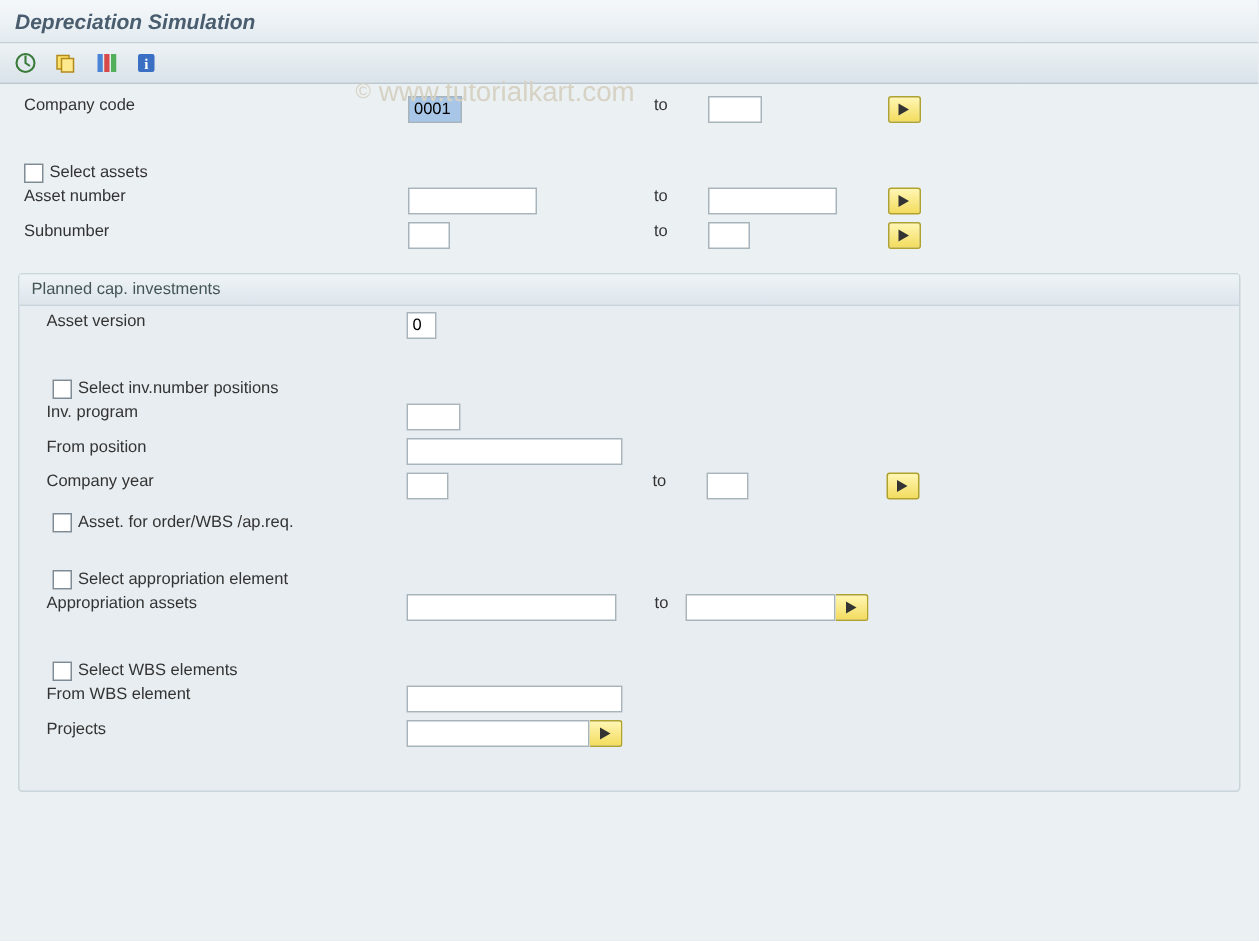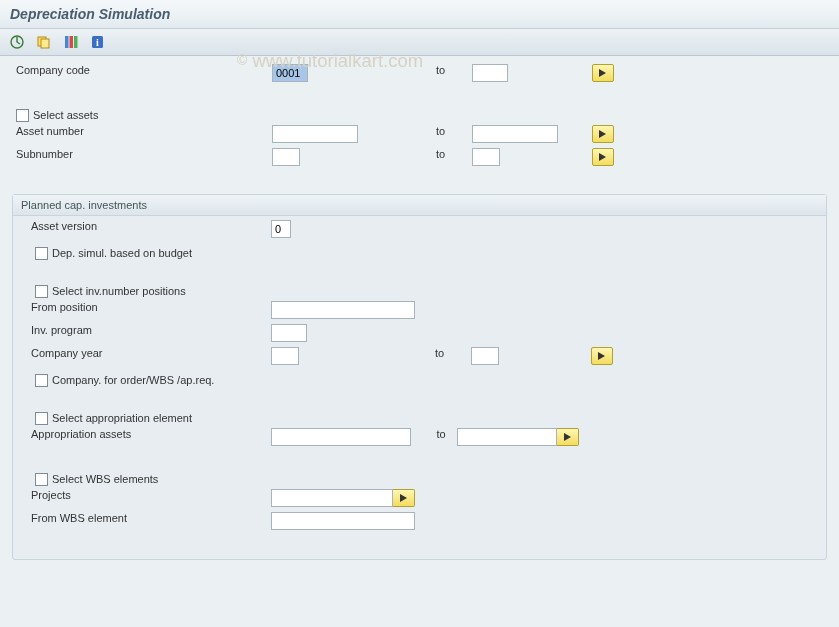--- a/index.html
+++ b/index.html
@@ -126,21 +126,21 @@
       width: 13px;
       height: 13px;
       border: 1px solid #7f8c96;
       background: #fff;
       margin-right: 4px;
       flex-shrink: 0;
     }
     .group {
       border: 1px solid #c9d4db;
       border-radius: 3px;
-      margin-top: 24px;
+      margin-top: 12px;
       background: #e7edf1;
     }
     .group-title {
       background: linear-gradient(#eef3f6, #dde6ec);
       border-bottom: 1px solid #c9d4db;
       padding: 4px 8px;
       font-size: 11px;
       color: #455;
     }
     .group-body {
@@ -242,59 +242,55 @@
 
   <div class="group">
     <div class="group-title">Planned cap. investments</div>
     <div class="group-body">
 
       <div class="row">
         <div class="label-col">Asset version</div>
         <div class="field1-col"><input type="text" class="w20" value="0" style=""></div>
       </div>
 
-      <div class="chk-row indent">
-        <div class="chk-box"></div>
-        <span>Dep. simul. based on budget</span>
-      </div>
 
       <div class="spacer-md"></div>
 
       <div class="chk-row indent">
         <div class="chk-box"></div>
         <span>Select inv.number positions</span>
       </div>
 
       <div class="row">
+        <div class="label-col">Inv. program</div>
+        <div class="field1-col"><input type="text" class="w36" value="" style=""></div>
+      </div>
+
+      <div class="row">
         <div class="label-col">From position</div>
         <div class="field1-col"><input type="text" class="w144" value="" style=""></div>
-      </div>
-
-      <div class="row">
-        <div class="label-col">Inv. program</div>
-        <div class="field1-col"><input type="text" class="w36" value="" style=""></div>
       </div>
 
       <div class="row">
         <div class="label-col">Company year</div>
         <div class="field1-col"><input type="text" class="w28" value="" style=""></div>
         <div class="to-col">to</div>
         <div class="field2-col"><input type="text" class="w28" value="" style=""></div>
         <div class="multi-col">
           <div class="multi-btn">
             <svg width="14" height="12" viewBox="0 0 14 12">
                 <path d="M3 2 L10 6 L3 10 Z" fill="#333"></path>
               </svg>
           </div>
         </div>
       </div>
 
       <div class="chk-row indent">
         <div class="chk-box"></div>
-        <span>Company. for order/WBS /ap.req.</span>
+        <span>Asset. for order/WBS /ap.req.</span>
       </div>
 
       <div class="spacer-md"></div>
 
       <div class="chk-row indent">
         <div class="chk-box"></div>
         <span>Select appropriation element</span>
       </div>
 
       <div class="row">
@@ -315,37 +311,37 @@
 
 
       <div class="spacer-md"></div>
 
       <div class="chk-row indent">
         <div class="chk-box"></div>
         <span>Select WBS elements</span>
       </div>
 
       <div class="row">
+        <div class="label-col">From WBS element</div>
+        <div class="field1-col"><input type="text" class="w144" value="" style=""></div>
+      </div>
+
+      <div class="row">
         <div class="label-col">Projects</div>
         <div class="field1-col">
           <div class="value-help-wrap">
             <input type="text" style="width: 122px;" value="">
             <div class="multi-btn">
               <svg width="14" height="12" viewBox="0 0 14 12">
                   <path d="M3 2 L10 6 L3 10 Z" fill="#333"></path>
                 </svg>
             </div>
           </div>
         </div>
       </div>
 
-      <div class="row">
-        <div class="label-col">From WBS element</div>
-        <div class="field1-col"><input type="text" class="w144" value="" style=""></div>
-      </div>
-
       <div class="spacer-md"></div>
 
 
     </div>
   </div>
 
 </div>
 
 </body></html>

